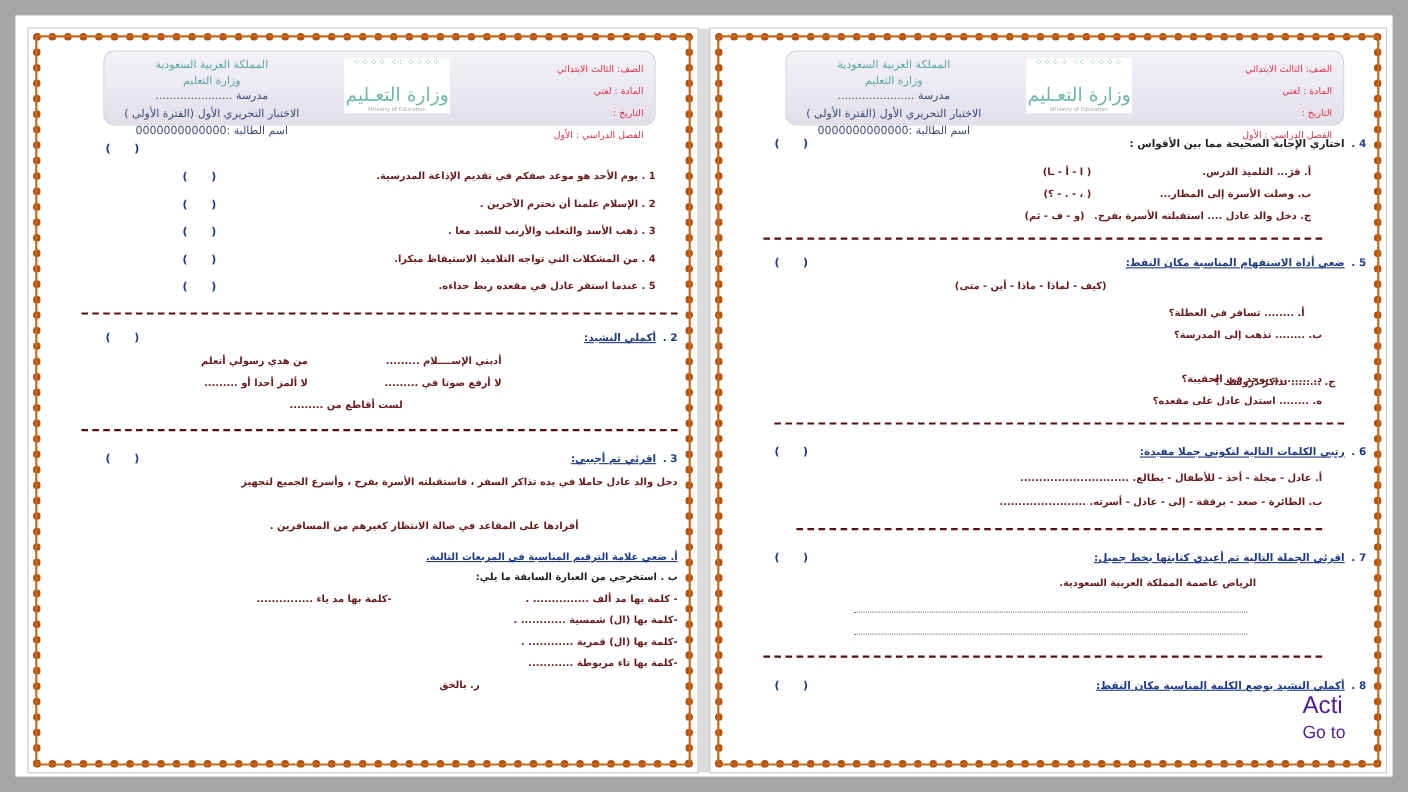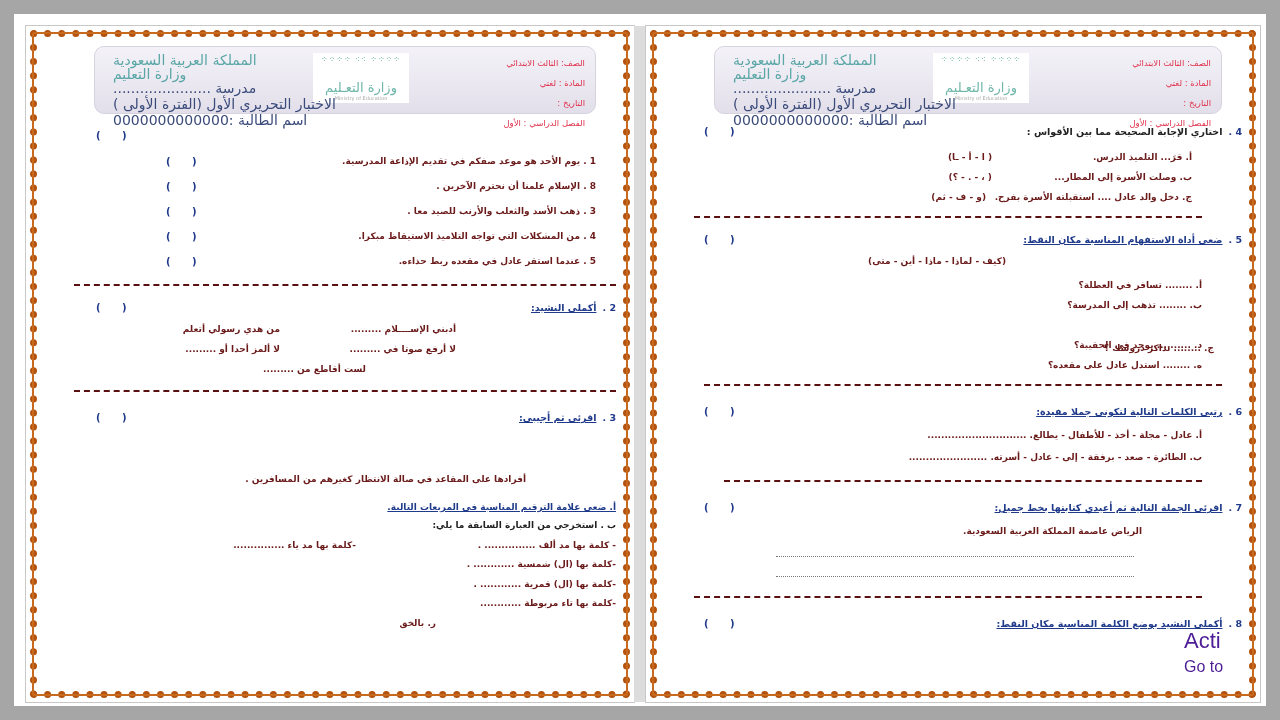--- a/index.html
+++ b/index.html
@@ -26,29 +26,29 @@
     border-radius:4px;
   }
   .content { position:absolute; left:18px; top:18px; right:18px; bottom:18px; direction:rtl; }
 
   .header {
     position:absolute; top:2px; left:50px; right:20px; height:66px;
     background:linear-gradient(#f4f2f8, #e2dfea);
     border-radius:10px; border:1px solid #d6d3de;
   }
   .hdr-right { position:absolute; right:10px; top:6px; font-size:8.5px; color:#e0304a; line-height:20px; }
-  .hdr-left { position:absolute; left:18px; top:6px; font-size:14px; color:#3a4a7a; text-align:left; line-height:14px; }
+  .hdr-left { position:absolute; left:18px; top:6px; font-size:10px; color:#3a4a7a; text-align:center; line-height:14px; }
   .hdr-left .teal { color:#5aa6a6; }
   .hdr-left .school { color:#3a4a7a; }
   .logo {
     position:absolute; left:218px; top:6px; width:96px; height:50px; background:#fff;
     display:flex; flex-direction:column; align-items:center; justify-content:center;
   }
   .logo .dots { font-size:8px; color:#6fb7a9; letter-spacing:1px; line-height:8px; }
-  .logo .name { font-size:13px; color:#6fb7a9; margin-top:16px; }
+  .logo .name { font-size:17px; color:#6fb7a9; margin-top:16px; }
   .logo .en { font-size:5px; color:#aaa; direction:ltr; }
 
   .q-head { position:absolute; right:0; font-size:9.5px; font-weight:bold; color:#1f3a8a; white-space:nowrap; }
   .q-head .num { color:#1f3a8a; margin-left:6px; }
   .q-head .title { text-decoration:underline; }
   .paren { position:absolute; font-size:10px; font-weight:bold; color:#1f3a8a; direction:ltr; word-spacing:18px; }
   .line { position:absolute; font-size:9px; font-weight:bold; color:#6b1a1a; white-space:nowrap; }
   .line.blue { color:#1f3a8a; }
   .sep { position:absolute; height:0; border-top:2px dashed #5a1010; }
   .dotline { position:absolute; border-top:1px dotted #777; height:0; }
@@ -83,21 +83,21 @@
           <div class="school">مدرسة ......................</div>
           <div style="margin-top:2px">الاختبار التحريري الأول (الفترة الأولى )</div>
           <div style="margin-top:2px">اسم الطالبة :0000000000000</div>
         </div>
       </div>
 
       <div class="paren" style="top:86px; left:52px;">( )</div>
 
       <div class="line" style="top:112px; right:20px;">1 . يوم الأحد هو موعد صفكم في تقديم الإذاعة المدرسية.</div>
       <div class="paren" style="top:112px; left:122px;">( )</div>
-      <div class="line" style="top:137px; right:20px;">8 . الإسلام علمنا أن نحترم الآخرين .</div>
+      <div class="line" style="top:137px; right:20px;">2 . الإسلام علمنا أن نحترم الآخرين .</div>
       <div class="paren" style="top:137px; left:122px;">( )</div>
       <div class="line" style="top:162px; right:20px;">3 . ذهب الأسد والثعلب والأرنب للصيد معا .</div>
       <div class="paren" style="top:162px; left:122px;">( )</div>
       <div class="line" style="top:187px; right:20px;">4 . من المشكلات التي تواجه التلاميذ الاستيقاظ مبكرا.</div>
       <div class="paren" style="top:187px; left:122px;">( )</div>
       <div class="line" style="top:212px; right:20px;">5 . عندما استقر عادل في مقعده ربط حذاءه.</div>
       <div class="paren" style="top:212px; left:122px;">( )</div>
 
       <div class="sep" style="top:240px; left:30px; right:0;"></div>
 
@@ -110,20 +110,21 @@
       <div class="line" style="top:300px; right:160px;">لا أرفع صوتا في .........</div>
       <div class="line" style="top:300px; right:336px;">لا ألمز أحدا أو .........</div>
       <div class="line" style="top:320px; right:250px;">لست أقاطع من .........</div>
 
       <div class="sep" style="top:346px; left:30px; right:0;"></div>
 
       <div class="q-head" style="top:368px;">
         <span class="num">3 .</span><span class="title">اقرئي ثم أجيبي:</span>
       </div>
       <div class="paren" style="top:368px; left:52px;">( )</div>
+      <div class="line" style="top:390px; right:0;">دخل والد عادل حاملا في يده تذاكر السفر ، فاستقبلته الأسرة بفرح ، وأسرع الجميع لتجهيز</div>
       <div class="line" style="top:430px; right:90px;">أفرادها على المقاعد في صالة الانتظار كغيرهم من المسافرين .</div>
 
       <div class="line blue" style="top:458px; right:0; text-decoration:underline;">أ. ضعي علامة الترقيم المناسبة في المربعات التالية.</div>
       <div class="line" style="top:476px; right:0; color:#222;">ب . استخرجي من العبارة السابقة ما يلي:</div>
       <div class="line" style="top:496px; right:0;">- كلمة بها مد ألف ............... .</div>
       <div class="line" style="top:496px; right:260px;">-كلمة بها مد ياء ...............</div>
       <div class="line" style="top:515px; right:0;">-كلمة بها (ال) شمسية ............ .</div>
       <div class="line" style="top:535px; right:0;">-كلمة بها (ال) قمرية ............ .</div>
       <div class="line" style="top:554px; right:0;">-كلمة بها تاء مربوطة ............</div>
       <div class="line" style="top:574px; right:180px;">ر. بالخق</div>
@@ -167,21 +168,21 @@
       <div class="line" style="top:148px; right:50px;">ج. دخل والد عادل .... استقبلته الأسرة بفرح.</div>
       <div class="line" style="top:148px; right:256px;">(و - ف - ثم)</div>
 
       <div class="sep" style="top:172px; left:30px; right:40px;"></div>
 
       <div class="q-head" style="top:190px;">
         <span class="num">5 .</span><span class="title">ضعي أداة الاستفهام المناسبة مكان النقط:</span>
       </div>
       <div class="paren" style="top:190px; left:40px;">( )</div>
       <div class="line" style="top:212px; right:236px;">(كيف - لماذا - ماذا - أين - متى)</div>
-      <div class="line" style="top:236px; right:40px;text-align:center;">أ. ........ تسافر في العطلة؟</div>
+      <div class="line" style="top:236px; right:56px;text-align:center;">أ. ........ تسافر في العطلة؟</div>
       <div class="line" style="top:256px; right:40px;">ب. ........ تذهب إلى المدرسة؟</div>
       <div class="line" style="top:276px; right:28px;margin-top:23px;">ج. ........ تذاكر دروسك ؟</div>
       <div class="line" style="top:296px; right:40px;">د. .......... يوجد في الحقيبة؟</div>
       <div class="line" style="top:316px; right:40px;">ه. ........ استدل عادل على مقعده؟</div>
 
       <div class="sep" style="top:340px; left:40px; right:20px;"></div>
 
       <div class="q-head" style="top:362px;">
         <span class="num">6 .</span><span class="title">رتبي الكلمات التالية لتكوني جملا مفيدة:</span>
       </div>

